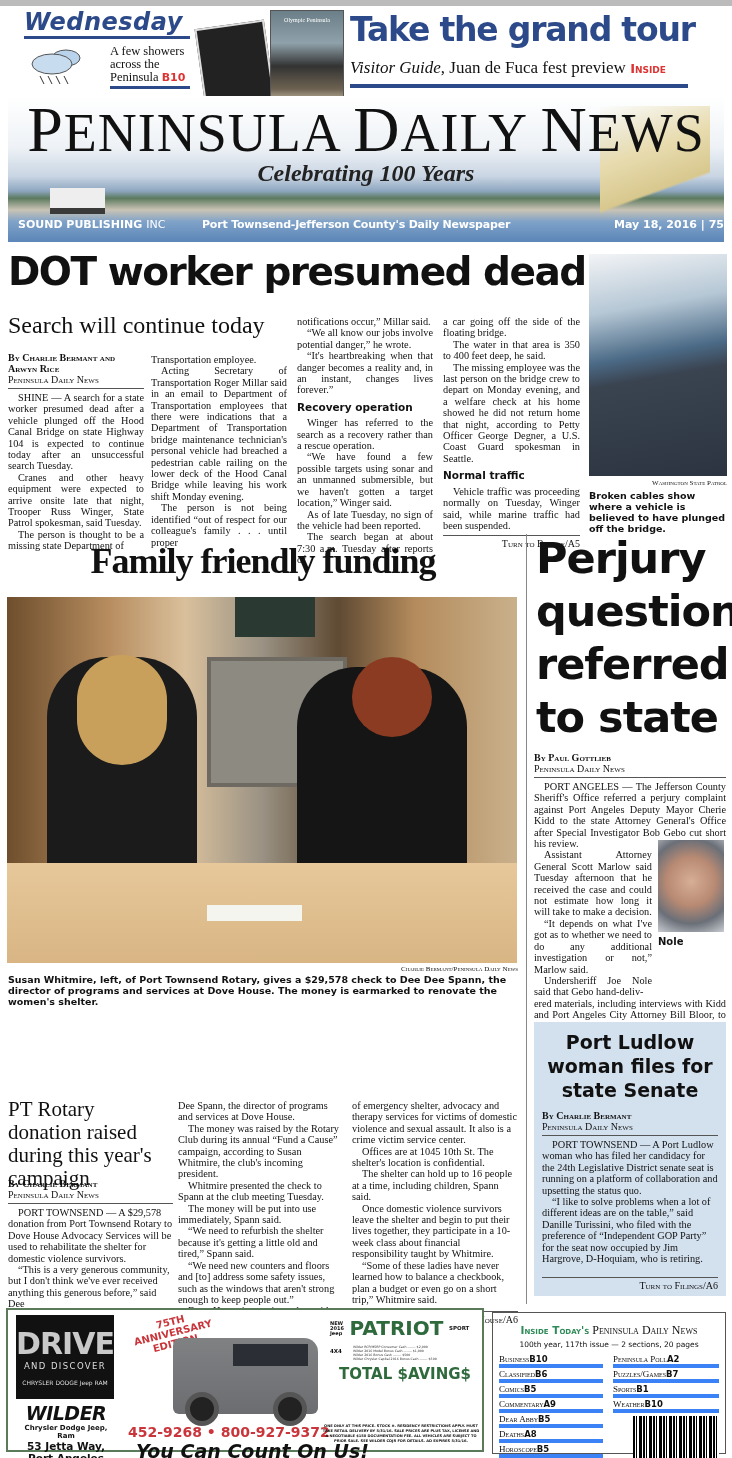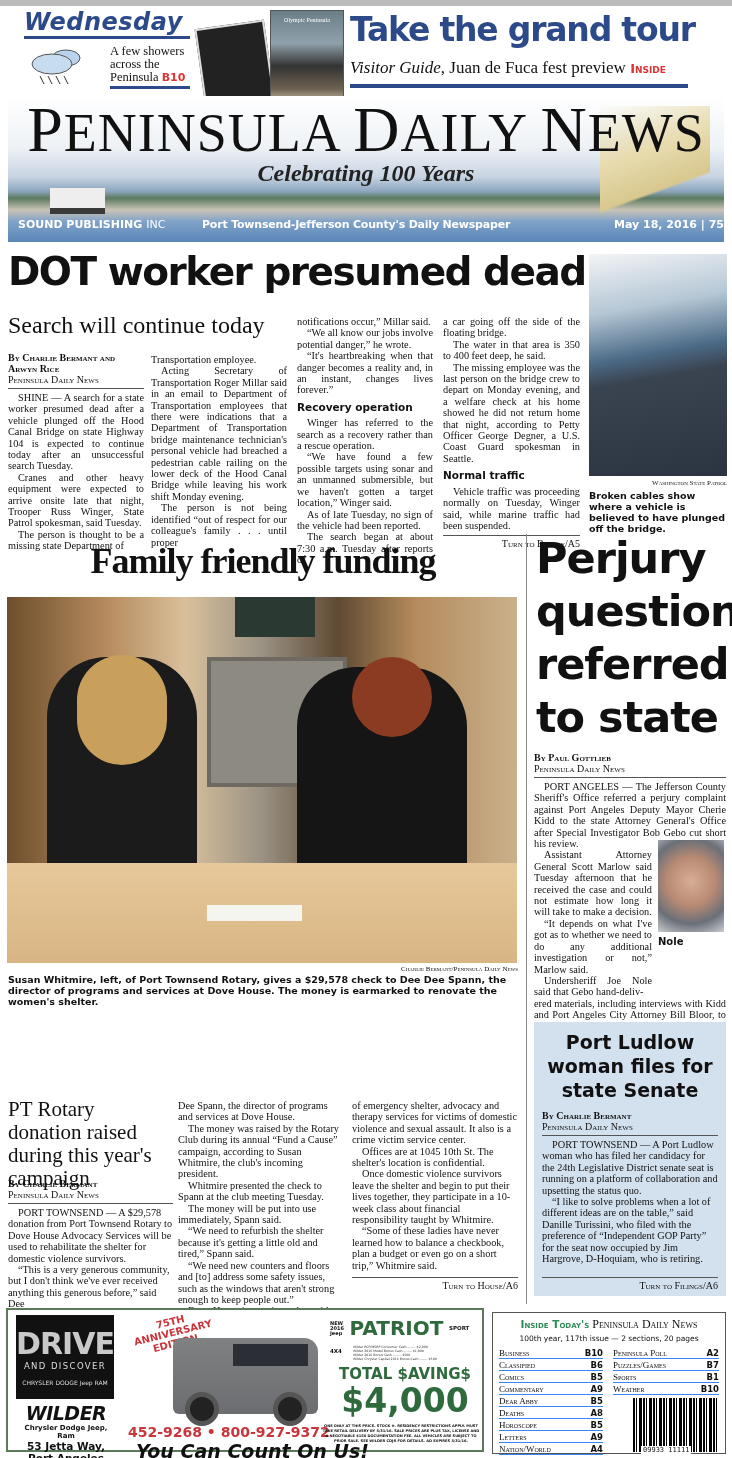--- a/index.html
+++ b/index.html
@@ -87,27 +87,27 @@
   .patriot{position:absolute;left:322px;top:6px;font-family:"DejaVu Sans",sans-serif;font-weight:bold;color:#2e6a3c;}
   .patriot .new{display:inline-block;font-size:5px;color:#111;line-height:5px;vertical-align:middle;}
   .patriot .pt{font-size:20px;vertical-align:middle;}
   .patriot .sp{font-size:5.5px;color:#111;vertical-align:middle;}
   .fine{position:absolute;left:345px;top:35px;width:95px;font-family:"DejaVu Sans",sans-serif;font-size:3.2px;line-height:4px;color:#333;}
   .savings{position:absolute;left:322px;top:55px;width:150px;text-align:center;font-family:"DejaVu Sans",sans-serif;font-weight:bold;color:#2e6a3c;}
   .savings .s1{font-size:15px;}
   .savings .s2{font-size:33px;line-height:36px;}
   .disclaim{position:absolute;left:313px;top:114px;width:160px;font-family:"DejaVu Sans",sans-serif;font-size:3.6px;line-height:5px;text-align:center;color:#111;font-weight:bold;}
   
-  .inside-box{left:492px;top:1312px;width:234px;height:142px;border:1px solid #555;padding:4px 6px;}
+  .inside-box{left:492px;top:1312px;width:234px;height:142px;border:1px solid #555;padding:10px 6px;}
   .ib-title{font-family:"Liberation Serif",serif;font-size:12px;text-align:center;font-variant:small-caps;}
   .ib-title .g{color:#2e8a57;font-family:"DejaVu Sans",sans-serif;font-weight:bold;font-size:10.5px;}
   .ib-sub{font-family:"DejaVu Sans",sans-serif;font-size:7.5px;text-align:center;margin:2px 0 4px;}
   .ib-cols{display:flex;gap:10px;}
   .ib-col{flex:1;}
-  .ib-row{display:flex;justify-content:space-between;font-family:"Liberation Serif",serif;font-size:9px;font-variant:small-caps;border-bottom:1px solid #3b82f6;line-height:10px;padding:0.5px 0;}
+  .ib-row{display:flex;justify-content:flex-start;font-family:"Liberation Serif",serif;font-size:9px;font-variant:small-caps;border-bottom:4px solid #3b82f6;line-height:10px;padding:0.5px 0;}
   .ib-row b{font-family:"DejaVu Sans",sans-serif;font-size:8.5px;}
   .barcode{margin-top:3px;height:54px;width:86px;margin-left:20px;background:repeating-linear-gradient(90deg,#000 0 2px,#fff 2px 3px,#000 3px 4px,#fff 4px 6px,#000 6px 9px,#fff 9px 10px);position:relative;}
   .barcode span{position:absolute;bottom:-2px;left:8px;background:#fff;font-family:"DejaVu Sans Mono",monospace;font-size:7px;padding:0 2px;}
 </style>
 </head>
 <body>
 
 <div class="abs topbar"></div>
 <div class="abs wed">Wednesday</div>
 <div class="abs wed-rule"></div>
@@ -213,20 +213,21 @@
     <p>The money was raised by the Rotary Club during its annual “Fund a Cause” campaign, according to Susan Whitmire, the club's incoming president.</p>
     <p>Whitmire presented the check to Spann at the club meeting Tuesday.</p>
     <p>The money will be put into use immediately, Spann said.</p>
     <p>“We need to refurbish the shelter because it's getting a little old and tired,” Spann said.</p>
     <p>“We need new counters and floors and [to] address some safety issues, such as the windows that aren't strong enough to keep people out.”</p>
     <p>Dove House is a registered provider</p>
 </div>
 <div class="abs col" style="left:352px;top:1100px;width:166px;text-align:left">
   <p class="noind">of emergency shelter, advocacy and therapy services for victims of domestic violence and sexual assault. It also is a crime victim service center.</p>
     <p>Offices are at 1045 10th St. The shelter's location is confidential.</p>
+    <p>The shelter can hold up to 16 people at a time, including children, Spann said.</p>
     <p>Once domestic violence survivors leave the shelter and begin to put their lives together, they participate in a 10-week class about financial responsibility taught by Whitmire.</p>
     <p>“Some of these ladies have never learned how to balance a checkbook, plan a budget or even go on a short trip,” Whitmire said.</p>
   <div class="turn" style="margin-top:6px">Turn to House/A6</div>
 </div>
 
 <div class="abs perj-head">Perjury question referred to state</div>
 <div class="abs" style="left:534px;top:752px;width:192px;">
   <div class="byline">By Paul Gottlieb</div>
   <div class="byline" style="font-weight:normal">Peninsula Daily News</div>
   <div class="rule"></div>
@@ -290,21 +291,20 @@
     <span class="sp">SPORT 4X4</span>
   </div>
   <div class="fine">
     <div>Wilder RCP/MSRP Consumer Cash ........ $2,000</div>
       <div>Wilder 2016 Model Bonus Cash ........ $1,000</div>
       <div>Wilder 2016 Bonus Cash ........ $500</div>
       <div>Wilder Chrysler Capital 2016 Bonus Cash ........ $500</div>
   </div>
   <div class="savings">
     <div class="s1">TOTAL $AVING$</div>
-    <div class="s2">$4,000</div>
   </div>
   <div class="disclaim">ONE ONLY AT THIS PRICE. STOCK #. RESIDENCY RESTRICTIONS APPLY. MUST TAKE RETAIL DELIVERY BY 5/31/16. SALE PRICES ARE PLUS TAX, LICENSE AND A NEGOTIABLE $150 DOCUMENTATION FEE. ALL VEHICLES ARE SUBJECT TO PRIOR SALE. SEE WILDER CDJR FOR DETAILS. AD EXPIRES 5/31/16.</div>
 </div>
 
 <div class="abs inside-box">
   <div class="ib-title"><span class="g">Inside Today's</span><span> Peninsula Daily News</span></div>
   <div class="ib-sub">100th year, 117th issue — 2 sections, 20 pages</div>
   <div class="ib-cols">
     <div class="ib-col">
       <div class="ib-row">

